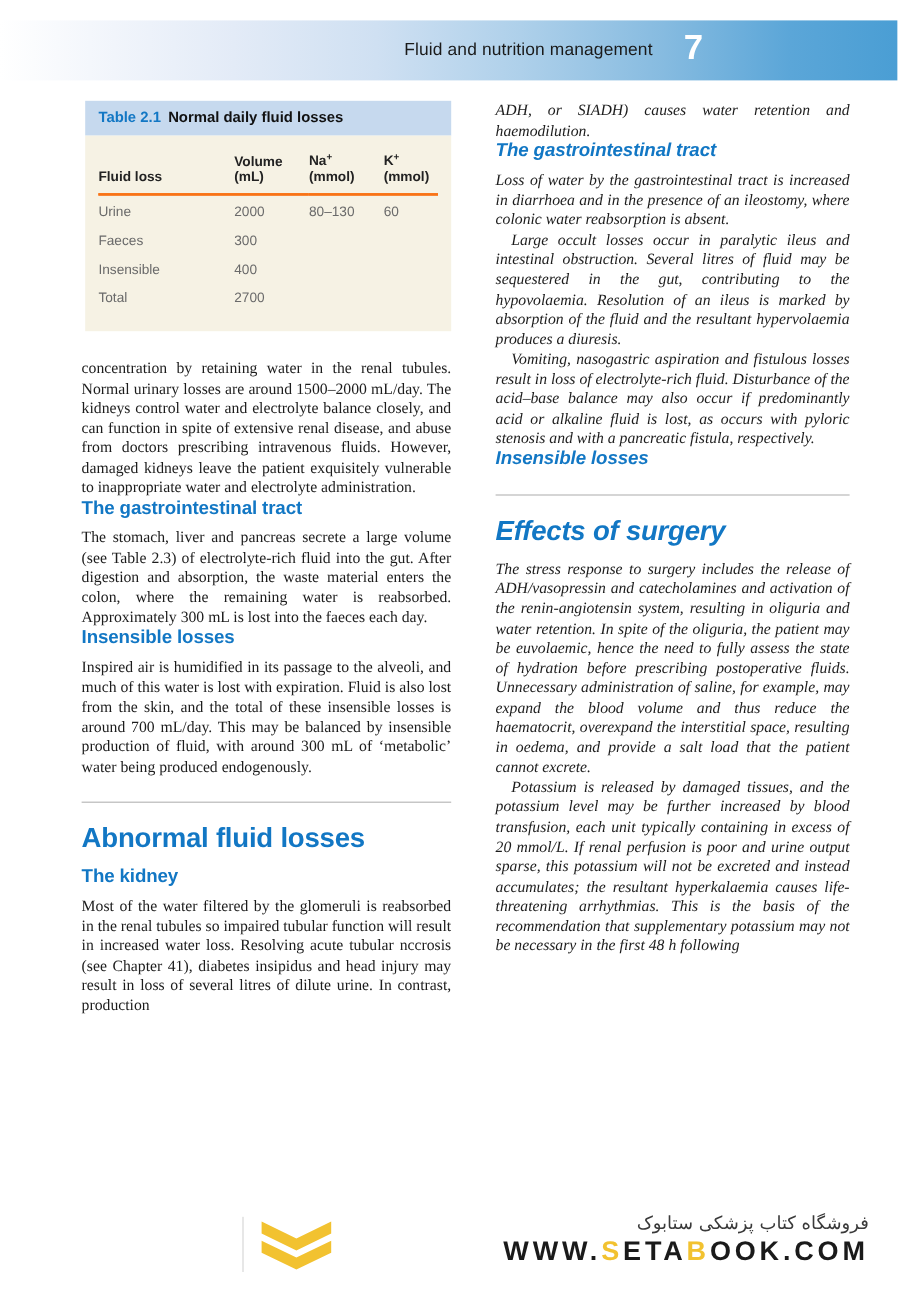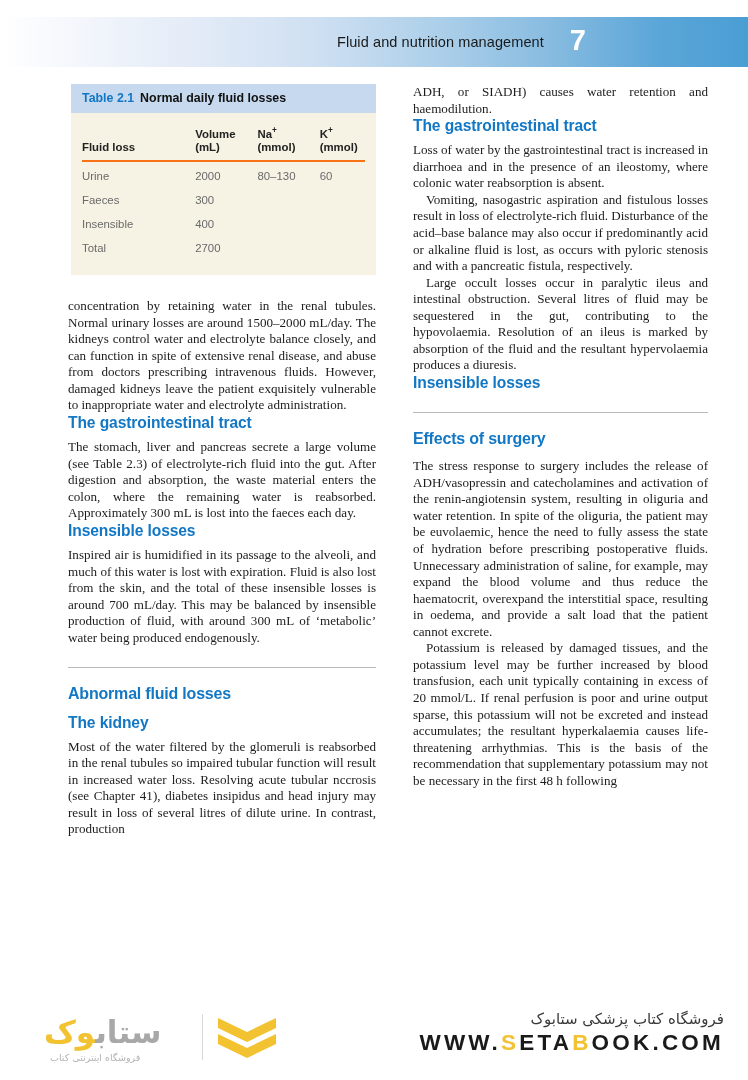--- a/index.html
+++ b/index.html
@@ -31,37 +31,37 @@
     font-size:29px; font-weight:bold; color:#ffffff; line-height:1;
     margin-top:-3px;
   }
 
   
   .columns {
     position:absolute; left:0; top:84px; width:748px; height:915px;
     display:flex; gap:37px; padding:0 40px 0 68px;
   }
   .col { width:312px; }
-  .col.right { width:312px; }
+  .col.right { width:312px;font-style:italic; }
 
   
   p.body {
     font-size:13.1px;
     line-height:16.55px;
     text-align:justify;
     color:#1c1c1c;
     hyphens:none;
     -webkit-hyphens:none;
   }
   p.body.indent { text-indent:13px; }
   p.body + p.body { margin-top:0; }
 
   h2.major {
     font-family:"Liberation Sans", sans-serif;
-    font-size:16px; font-weight:bold; color:#1277c4;
+    font-size:23px; font-weight:bold; color:#1277c4;
     letter-spacing:-.2px;
     margin:0 0 11px 0;
     line-height:1.08;
   }
   h3.minor {
     font-family:"Liberation Sans", sans-serif;
     font-size:15.6px; font-weight:bold; color:#1277c4;
     letter-spacing:-.1px;
     margin:0 0 8px 0;
     line-height:1.1;
@@ -244,42 +244,36 @@
       <h3 class="minor">The kidney</h3>
       <p class="body">Most of the water filtered by the glomeruli is reabsorbed in the renal tubules so impaired tubular function will result in increased water loss. Resolving acute tubular nccrosis (see Chapter 41), diabetes insipidus and head injury may result in loss of several litres of dilute urine. In contrast, production</p>
     </div>
 
     <div class="col right">
 
       <p class="body">ADH, or SIADH) causes water retention and haemodilution.</p>
 
       <h3 class="minor gap-before-h3">The gastrointestinal tract</h3>
       <p class="body">Loss of water by the gastrointestinal tract is increased in diarrhoea and in the presence of an ileostomy, where colonic water reabsorption is absent.</p>
+      <p class="body indent">Large occult losses occur in paralytic ileus and intestinal obstruction. Several litres of fluid may be sequestered in the gut, contributing to the hypovolaemia. Resolution of an ileus is marked by absorption of the fluid and the resultant hypervolaemia produces a diuresis.</p>
       <p class="body indent">Vomiting, nasogastric aspiration and fistulous losses result in loss of electrolyte-rich fluid. Disturbance of the acid–base balance may also occur if predominantly acid or alkaline fluid is lost, as occurs with pyloric stenosis and with a pancreatic fistula, respectively.</p>
-      <p class="body indent">Large occult losses occur in paralytic ileus and intestinal obstruction. Several litres of fluid may be sequestered in the gut, contributing to the hypovolaemia. Resolution of an ileus is marked by absorption of the fluid and the resultant hypervolaemia produces a diuresis.</p>
 
       <h3 class="minor gap-before-h3">Insensible losses</h3>
 
       <hr class="rule">
 
       <h2 class="major">Effects of surgery</h2>
       <p class="body">The stress response to surgery includes the release of ADH/vasopressin and catecholamines and activation of the renin-angiotensin system, resulting in oliguria and water retention. In spite of the oliguria, the patient may be euvolaemic, hence the need to fully assess the state of hydration before prescribing postoperative fluids. Unnecessary administration of saline, for example, may expand the blood volume and thus reduce the haematocrit, overexpand the interstitial space, resulting in oedema, and provide a salt load that the patient cannot excrete.</p>
       <p class="body indent">Potassium is released by damaged tissues, and the potassium level may be further increased by blood transfusion, each unit typically containing in excess of 20 mmol/L. If renal perfusion is poor and urine output sparse, this potassium will not be excreted and instead accumulates; the resultant hyperkalaemia causes life-threatening arrhythmias. This is the basis of the recommendation that supplementary potassium may not be necessary in the first 48 h following</p>
     </div>
   </div>
 
   <div class="footer">
 
     <div class="footer-logo">
-      <div class="logo-mark">
-        <div class="logo-word">
-          <span>ستاب</span><span class="hl">وک</span>
-        </div>
-        <div class="logo-sub">فروشگاه اینترنتی کتاب</div>
-      </div>
       <div class="logo-divider"></div>
       <div class="logo-chevrons">
         <svg width="62" height="44" viewBox="0 0 62 44" xmlns="http://www.w3.org/2000/svg" aria-hidden="true">
           <polygon points="2,2 31,16 60,2 60,12 31,26 2,12" fill="#f2c230"></polygon>
           <polygon points="2,18 31,32 60,18 60,28 31,42 2,28" fill="#f2c230"></polygon>
         </svg>
       </div>
     </div>
 
     <div class="footer-right">

